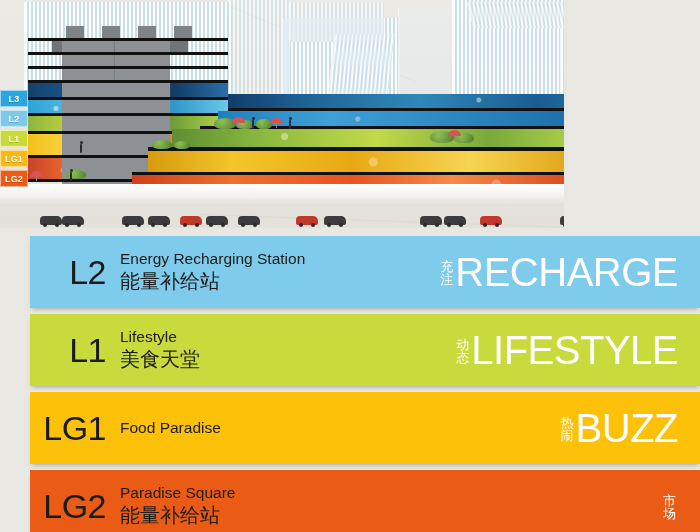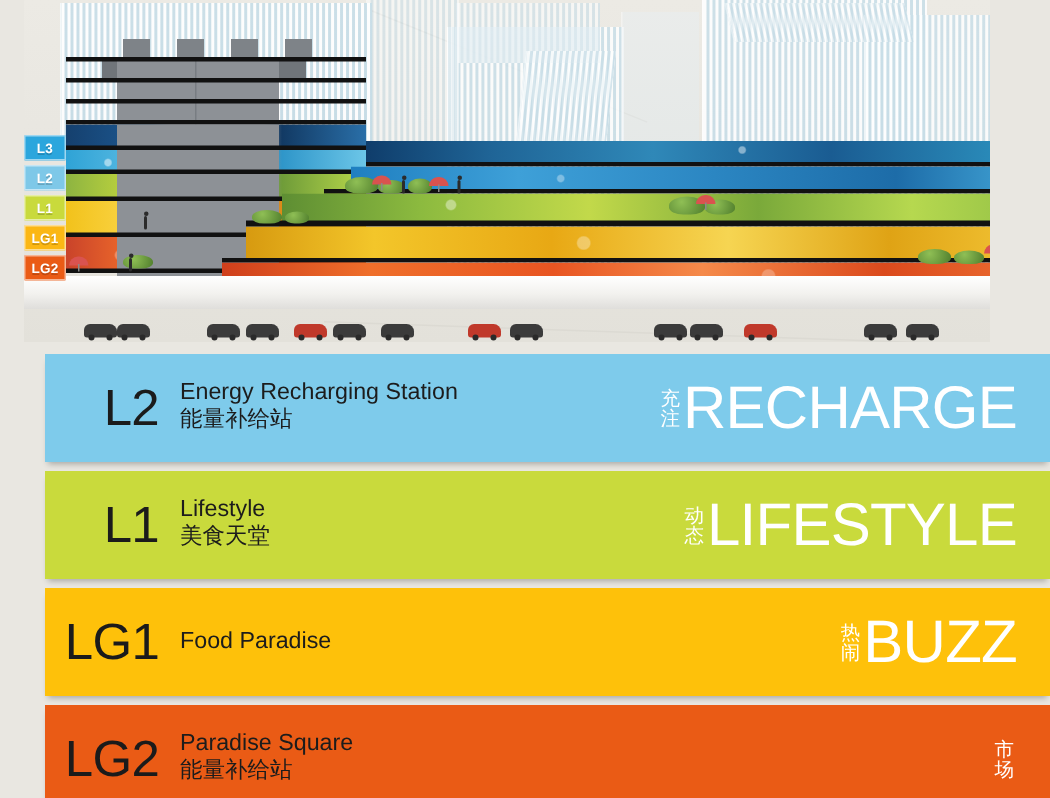--- a/index.html
+++ b/index.html
@@ -5,24 +5,23 @@
   * { margin:0; padding:0; box-sizing:border-box; }
   html,body { width:700px; height:532px; overflow:hidden; }
   body {
     font-family:"Liberation Sans","DejaVu Sans",sans-serif;
     background:#e9e7e1;
     position:relative;
   }
 
   
   #illustration {
-    position:absolute; left:0; top:0; width:644px; height:228px;
+    position:absolute; left:0; top:0; width:564px; height:228px;
     overflow:hidden;
     background:linear-gradient(180deg,#eceae4 0%,#e7e5df 60%,#e3e1da 100%);
-    margin-left:16px;
   }
   .faint-line {
     position:absolute; background:#dcdad3; height:1px; transform-origin:left center;
   }
 
   
   .tower {
     position:absolute;
     background:
       repeating-linear-gradient(90deg,
@@ -110,22 +109,22 @@
     flex:0 0 auto; width:86px; text-align:right; padding-right:10px;
     font-size:34px; font-weight:300; color:#1b1b1b;
     font-family:"Liberation Sans","DejaVu Sans",sans-serif;
     letter-spacing:-0.5px; line-height:1;
   }
   .row .names { flex:1 1 auto; padding-left:4px; }
   .row .en {
     font-size:15.5px; color:#1c1c1c; line-height:1.2; font-weight:400;
   }
   .row .zh {
-    font-size:15px; color:#1c1c1c; line-height:1.25; margin-top:1px;
-    font-family:Liberation Mono, monospace;
+    font-size:20px; color:#1c1c1c; line-height:1.25; margin-top:1px;
+    font-family:Liberation Sans, sans-serif;
   }
   .row .tagwrap {
     flex:0 0 auto; display:flex; align-items:center;
     padding-right:22px; color:#ffffff;
   }
   .row .tagzh {
     font-size:13px; line-height:1.02; text-align:center;
     font-family:"DejaVu Sans","Liberation Sans",sans-serif;
     display:flex; flex-direction:column; margin-right:2px;
     transform:translateY(1px);

